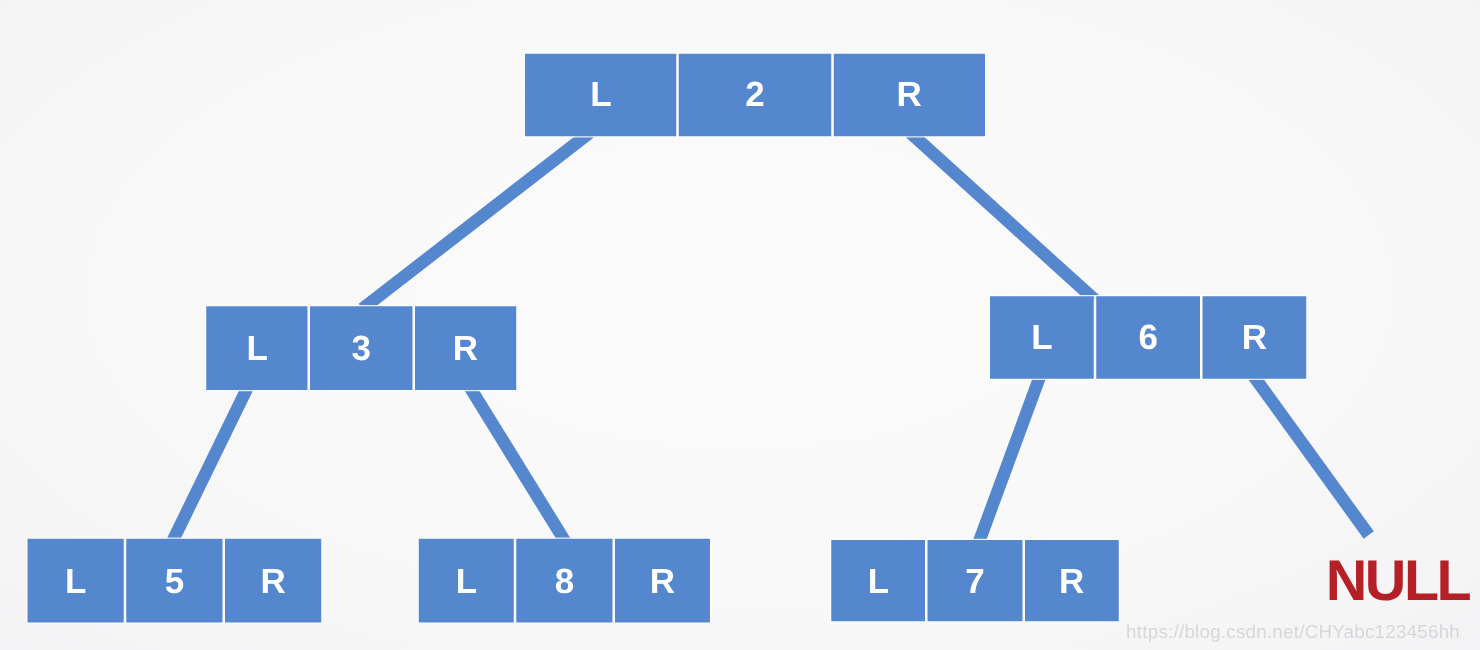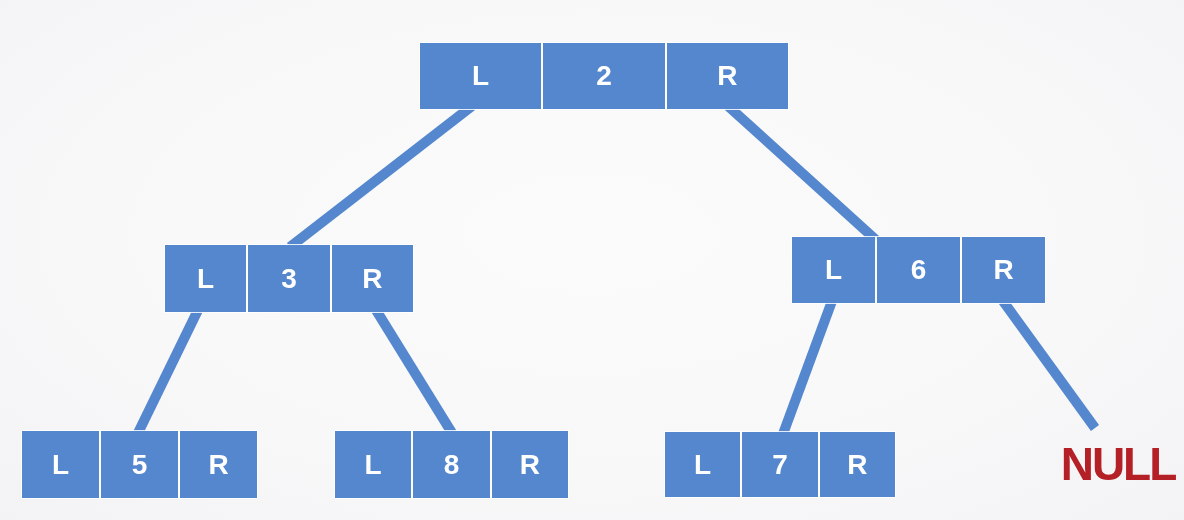--- a/index.html
+++ b/index.html
@@ -118,14 +118,15 @@
   </div>
 
   <div class="node node-7">
     <span class="cell">L</span>
     <span class="cell">7</span>
     <span class="cell">R</span>
   </div>
 
   <div class="null-label">NULL</div>
 
+  <div class="watermark">https://blog.csdn.net/CHYabc123456hh</div>
 
 </div>
 
 </body></html>

